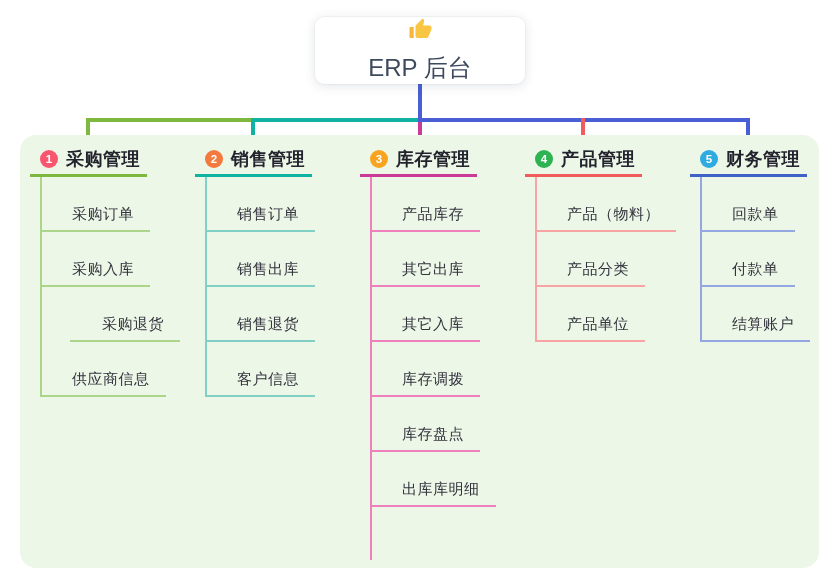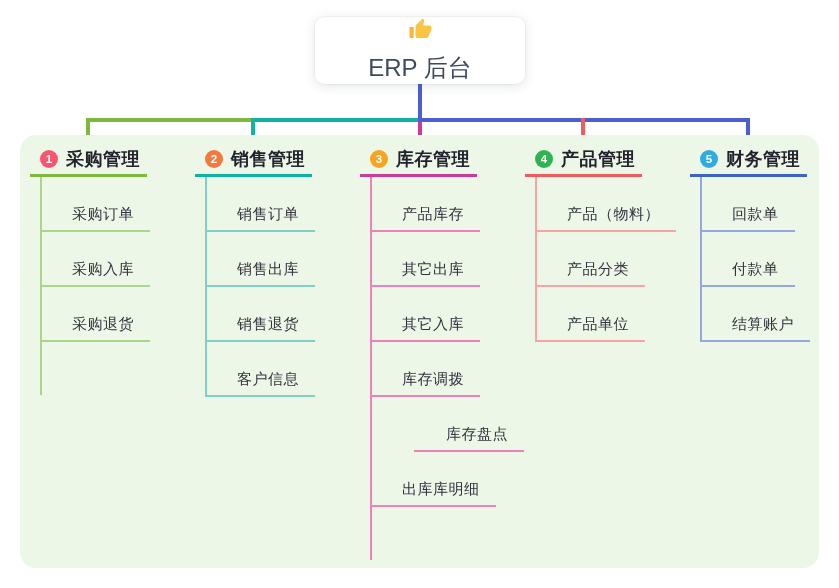--- a/index.html
+++ b/index.html
@@ -95,21 +95,24 @@
     </div>
     <div class="items items-4">
       <div class="vline" style="background: rgb(171, 214, 137);"></div>
       <div class="item">
           <span class="item-label" style="border-bottom-color: rgb(171, 214, 137);">采购订单</span>
         </div>
       <div class="item">
           <span class="item-label" style="border-bottom-color: rgb(171, 214, 137);">采购入库</span>
         </div>
       <div class="item">
-          <span class="item-label" style="border-bottom-color: rgb(171, 214, 137);">采购退货</span>
+          <span class="item-label" style="border-bottom-color: rgb(171, 214, 137); margin-left: 30px;">采购退货</span>
+        </div>
+      <div class="item">
+          <span class="item-label" style="border-bottom-color: rgb(171, 214, 137);">供应商信息</span>
         </div>
     </div>
   </div>
 
   <div class="col col-2">
     <div class="branch-title" style="border-bottom-color: rgb(16, 178, 162);">
       <span class="badge" style="background: rgb(243, 121, 62);">2</span>
       <span class="title-text">销售管理</span>
     </div>
     <div class="items items-4">
@@ -142,21 +145,21 @@
       <div class="item">
           <span class="item-label" style="border-bottom-color: rgb(238, 128, 188);">其它出库</span>
         </div>
       <div class="item">
           <span class="item-label" style="border-bottom-color: rgb(238, 128, 188);">其它入库</span>
         </div>
       <div class="item">
           <span class="item-label" style="border-bottom-color: rgb(238, 128, 188);">库存调拨</span>
         </div>
       <div class="item">
-          <span class="item-label" style="border-bottom-color: rgb(238, 128, 188); margin-left: 44px;">库存盘点</span>
+          <span class="item-label" style="border-bottom-color: rgb(238, 128, 188);">库存盘点</span>
         </div>
       <div class="item">
           <span class="item-label" style="border-bottom-color: rgb(238, 128, 188);">出库库明细</span>
         </div>
     </div>
   </div>
 
   <div class="col col-4">
     <div class="branch-title" style="border-bottom-color: rgb(240, 91, 91);">
       <span class="badge" style="background: rgb(45, 179, 81);">4</span>

